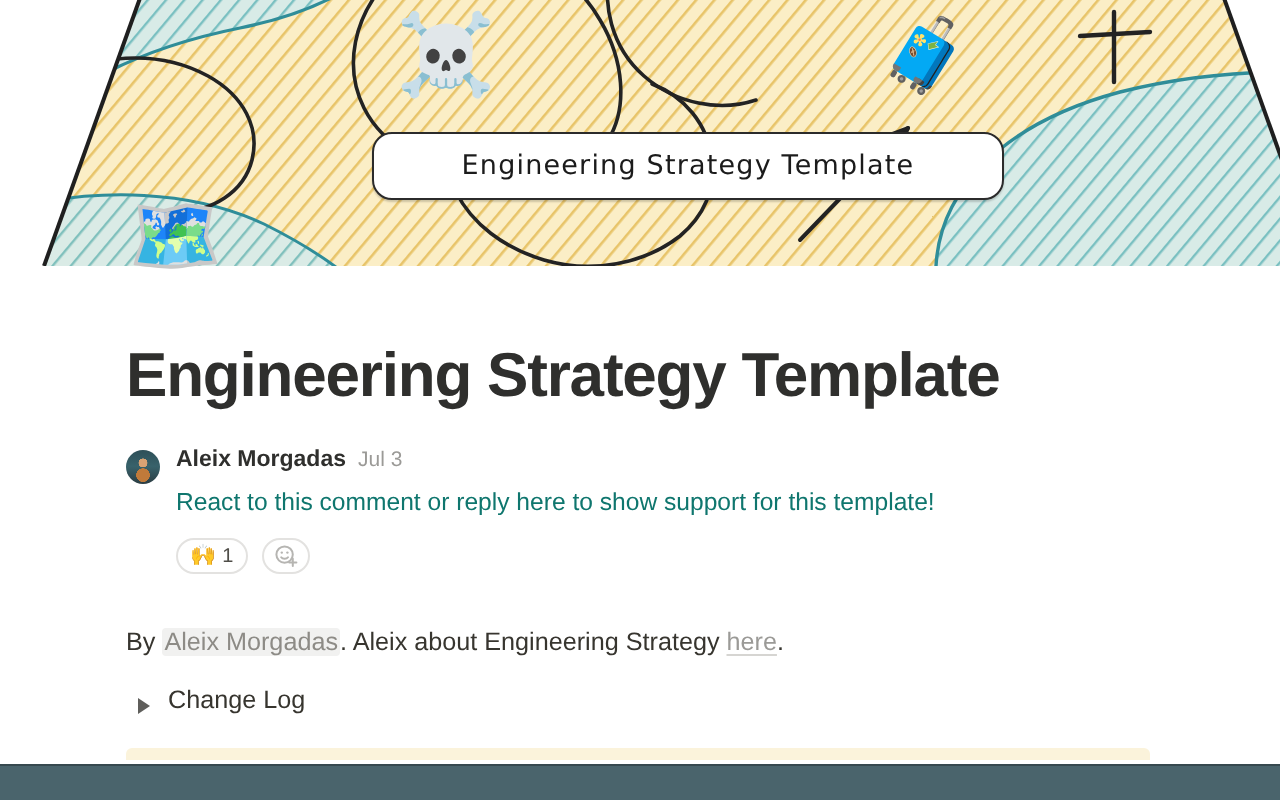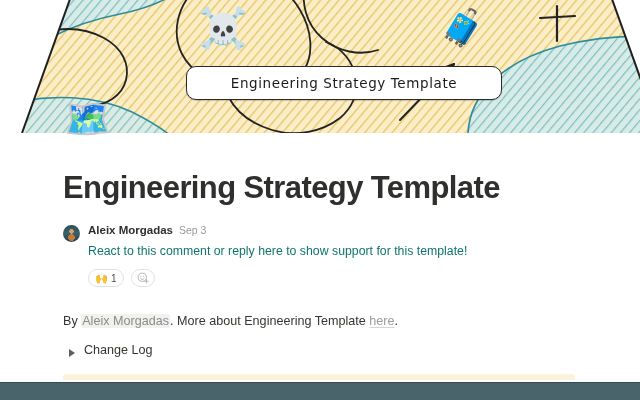--- a/index.html
+++ b/index.html
@@ -356,42 +356,42 @@
     <div class="content">
 
       <h1 class="page-title">Engineering Strategy Template</h1>
 
       <div class="comment">
         <div class="avatar">
           <div class="avatar-inner"></div>
         </div>
         <div class="comment-head">
           <span class="comment-author">Aleix Morgadas</span>
-          <span class="comment-date">Sep 3</span>
+          <span class="comment-date">Jul 3</span>
         </div>
         <div class="comment-text">React to this comment or reply here to show support for this template!</div>
         <div class="reactions">
           <div class="reaction-pill">
             <span class="reaction-emoji">🙌</span>
             <span class="reaction-count">1</span>
           </div>
           <div class="add-reaction">
             <svg width="12" height="12" viewBox="0 0 12 12">
               <circle cx="5.3" cy="5.3" r="4.1" fill="none" stroke="#b6b5b2" stroke-width="1"></circle>
               <circle cx="3.9" cy="4.3" r=".6" fill="#b6b5b2"></circle>
               <circle cx="6.7" cy="4.3" r=".6" fill="#b6b5b2"></circle>
               <path d="M3.6,6.6 C4.3,7.6 6.3,7.6 7,6.6" fill="none" stroke="#b6b5b2" stroke-width="1" stroke-linecap="round"></path>
               <line x1="9.4" y1="7.4" x2="9.4" y2="11" stroke="#b6b5b2" stroke-width="1" stroke-linecap="round"></line>
               <line x1="7.6" y1="9.2" x2="11.2" y2="9.2" stroke="#b6b5b2" stroke-width="1" stroke-linecap="round"></line>
             </svg>
           </div>
         </div>
       </div>
 
-      <p class="byline"><span>By </span><span class="mention">Aleix Morgadas</span><span>. More about Engineering Template </span><span class="inline-link">here</span><span>.</span></p>
+      <p class="byline"><span>By </span><span class="mention">Aleix Morgadas</span><span>. Aleix about Engineering Strategy </span><span class="inline-link">here</span><span>.</span></p>
 
       <div class="toggle-row">
         <span class="toggle-triangle"></span>
         <span class="toggle-label">Change Log</span>
       </div>
 
       <div class="callout">
         <span class="callout-icon">⚠️</span>
         <span class="callout-text">The template isn't finished. I'm collecting feedback and improving it on a daily basis.</span>
       </div>

